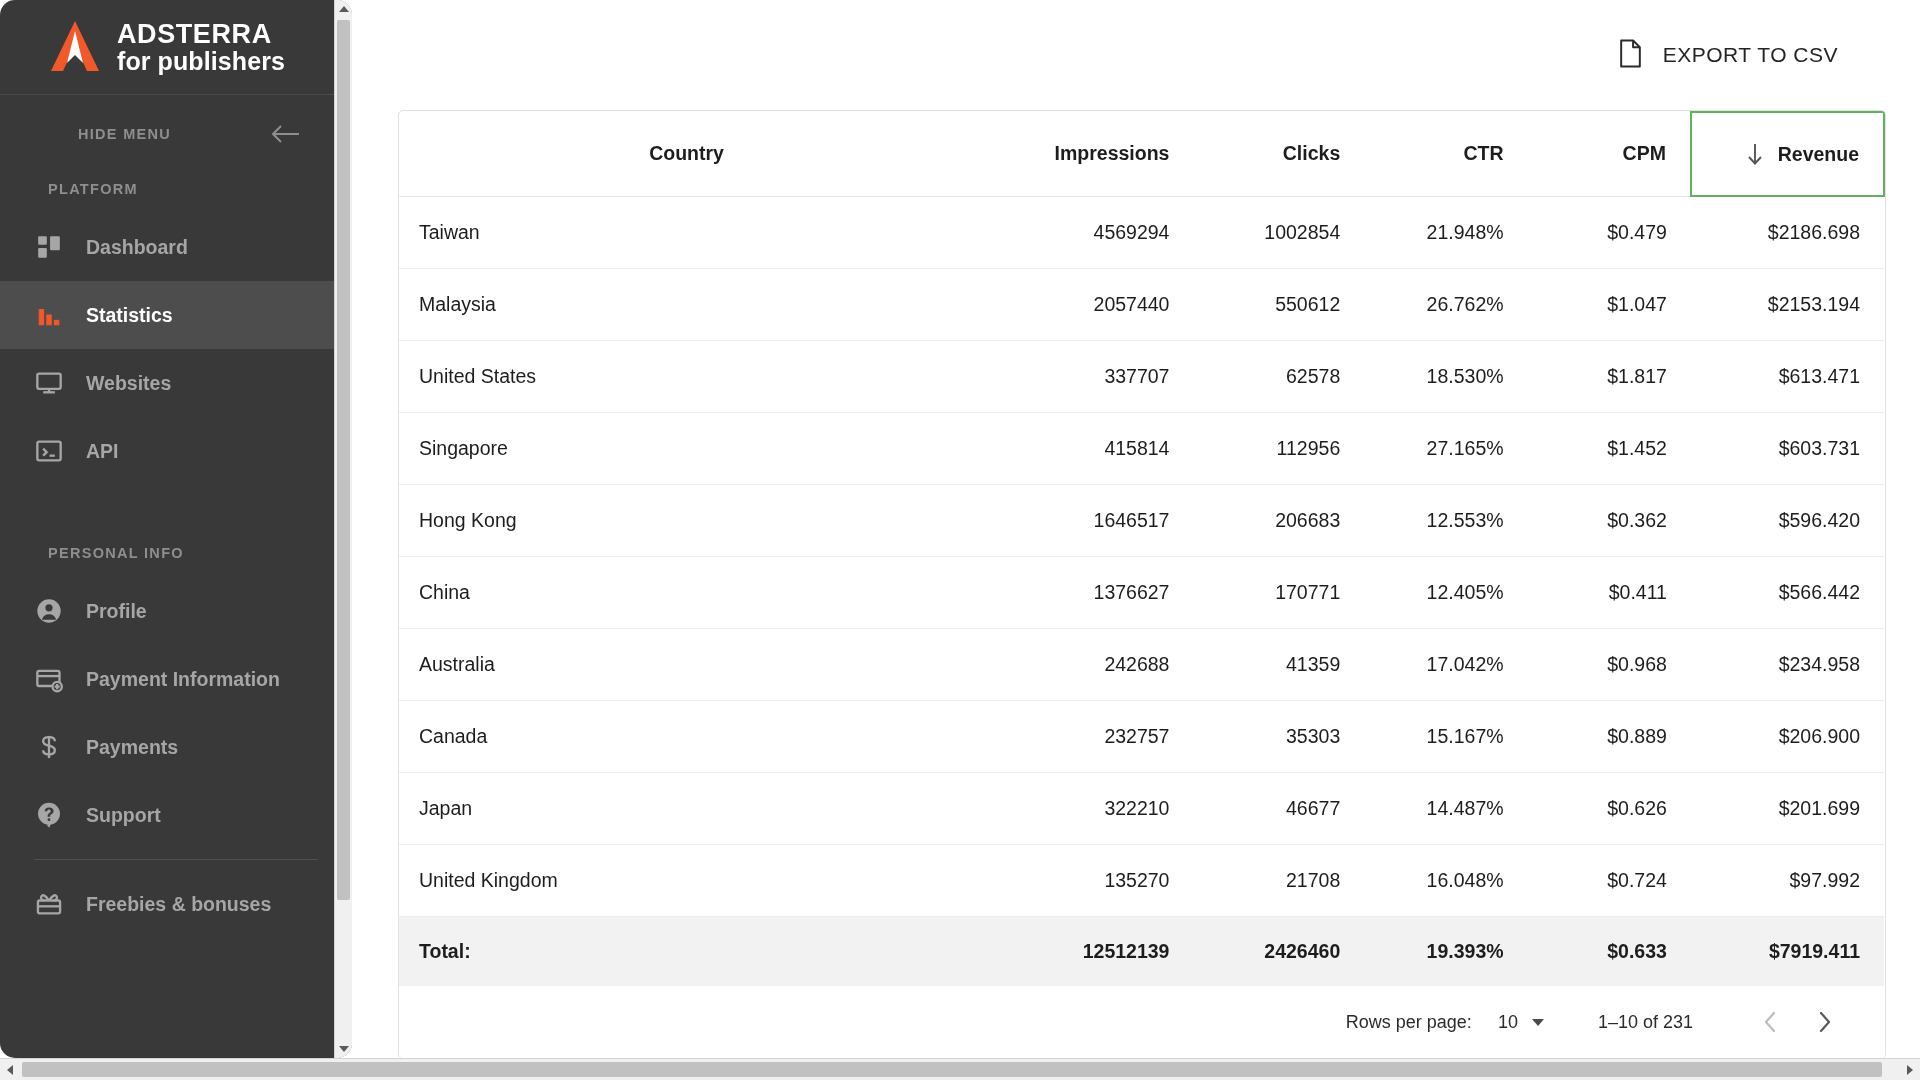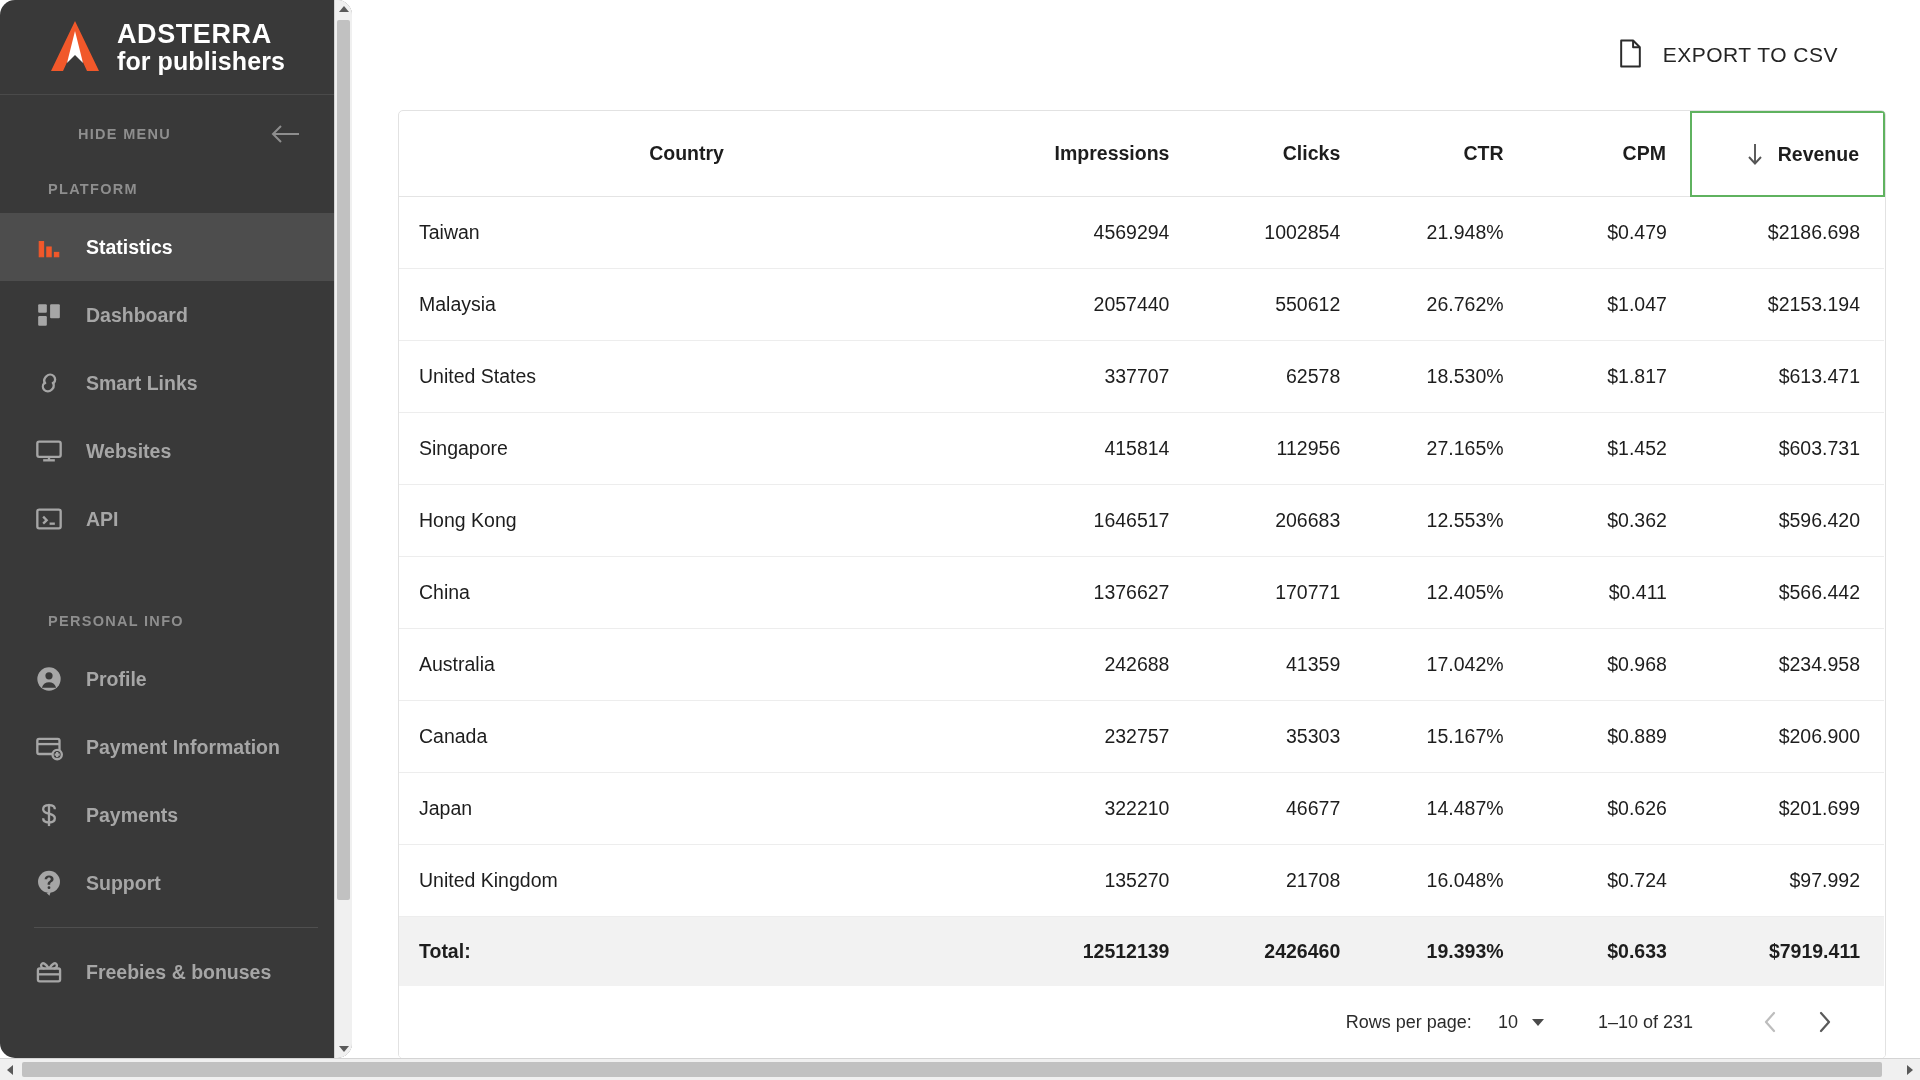--- a/index.html
+++ b/index.html
@@ -278,51 +278,42 @@
       <span class="arrow-left">
         <svg viewBox="0 0 30 20" width="30" height="20">
           <line x1="29" y1="10" x2="3" y2="10" stroke="#8e8e8e" stroke-width="2"></line>
           <polyline points="11,2 3,10 11,18" fill="none" stroke="#8e8e8e" stroke-width="2"></polyline>
         </svg>
       </span>
     </div>
 
     <div class="section-label">PLATFORM</div>
 
+    <div class="nav-item">
+      <span class="ico">
+        <svg viewBox="0 0 24 24" width="26" height="26">
+            <rect x="2" y="2" width="8" height="8" rx="1" fill="#a6a6a6"></rect>
+            <rect x="13" y="2" width="9" height="13" rx="1" fill="#a6a6a6"></rect>
+            <rect x="2" y="13" width="8" height="9" rx="1" fill="#a6a6a6"></rect>
+          </svg>
+      </span>
+      <span>Dashboard</span>
+    </div>
+
     <div class="nav-item active">
       <span class="ico">
         <svg viewBox="0 0 24 24" width="26" height="26">
             <rect x="3" y="7" width="4" height="14" fill="#f1582a"></rect>
             <rect x="10" y="12" width="4" height="9" fill="#f1582a"></rect>
             <rect x="17" y="17" width="4" height="4" fill="#f1582a"></rect>
           </svg>
       </span>
       <span>Statistics</span>
     </div>
 
-    <div class="nav-item">
-      <span class="ico">
-        <svg viewBox="0 0 24 24" width="26" height="26">
-            <rect x="2" y="2" width="8" height="8" rx="1" fill="#a6a6a6"></rect>
-            <rect x="13" y="2" width="9" height="13" rx="1" fill="#a6a6a6"></rect>
-            <rect x="2" y="13" width="8" height="9" rx="1" fill="#a6a6a6"></rect>
-          </svg>
-      </span>
-      <span>Dashboard</span>
-    </div>
-
-    <div class="nav-item">
-      <span class="ico">
-        <svg viewBox="0 0 24 24" width="28" height="28" fill="none" stroke="#a6a6a6" stroke-width="2">
-            <path d="M9 13a5 5 0 0 1 0-6l1-1a4 4 0 0 1 6 6l-1 1"></path>
-            <path d="M15 11a5 5 0 0 1 0 6l-1 1a4 4 0 0 1-6-6l1-1"></path>
-          </svg>
-      </span>
-      <span>Smart Links</span>
-    </div>
 
     <div class="nav-item">
       <span class="ico">
         <svg viewBox="0 0 24 24" width="28" height="28" fill="none" stroke="#a6a6a6" stroke-width="2">
             <rect x="2" y="4" width="20" height="13" rx="1.5"></rect>
             <line x1="12" y1="17" x2="12" y2="20"></line>
             <line x1="7" y1="20" x2="17" y2="20"></line>
           </svg>
       </span>
       <span>Websites</span>

